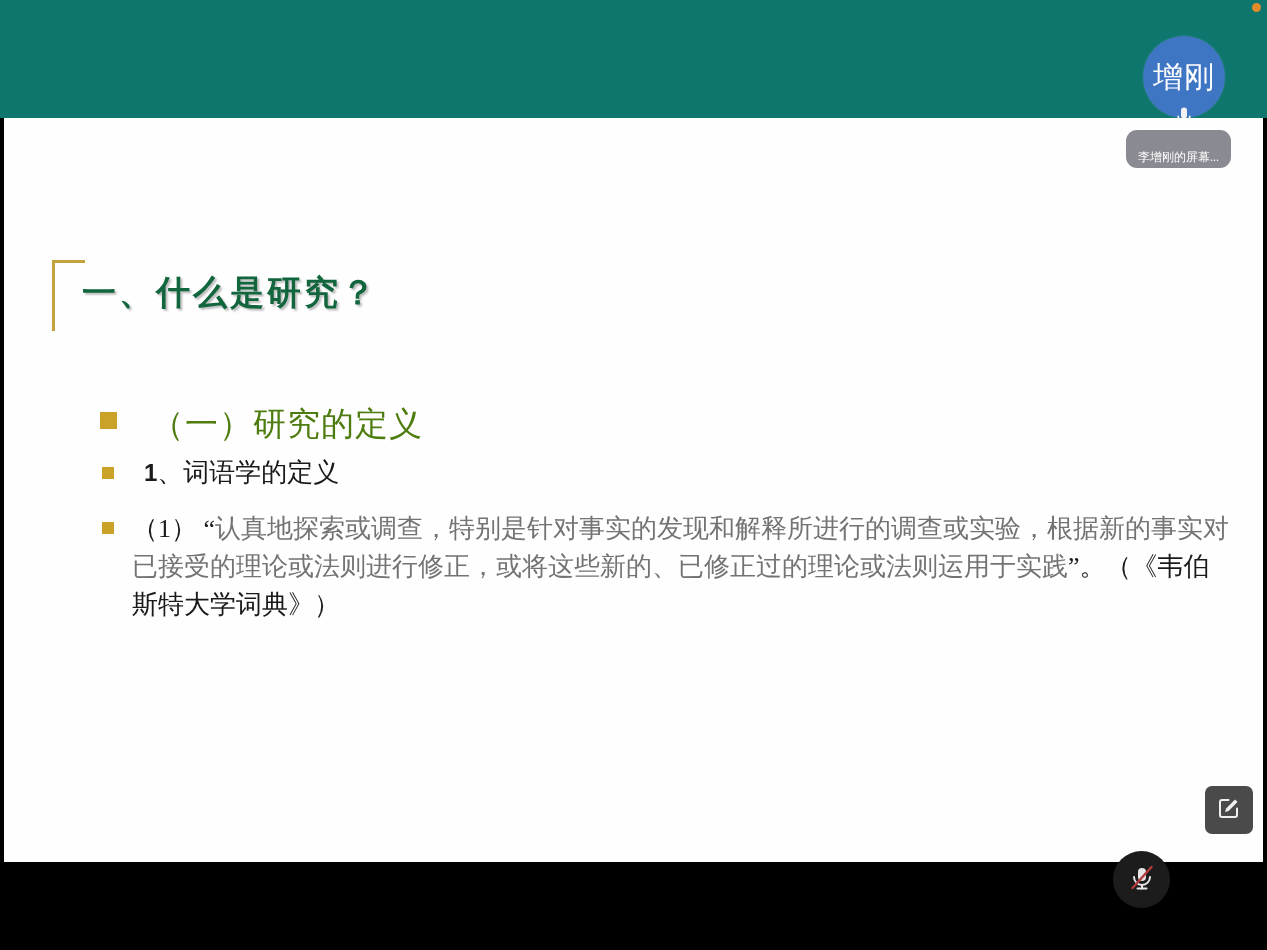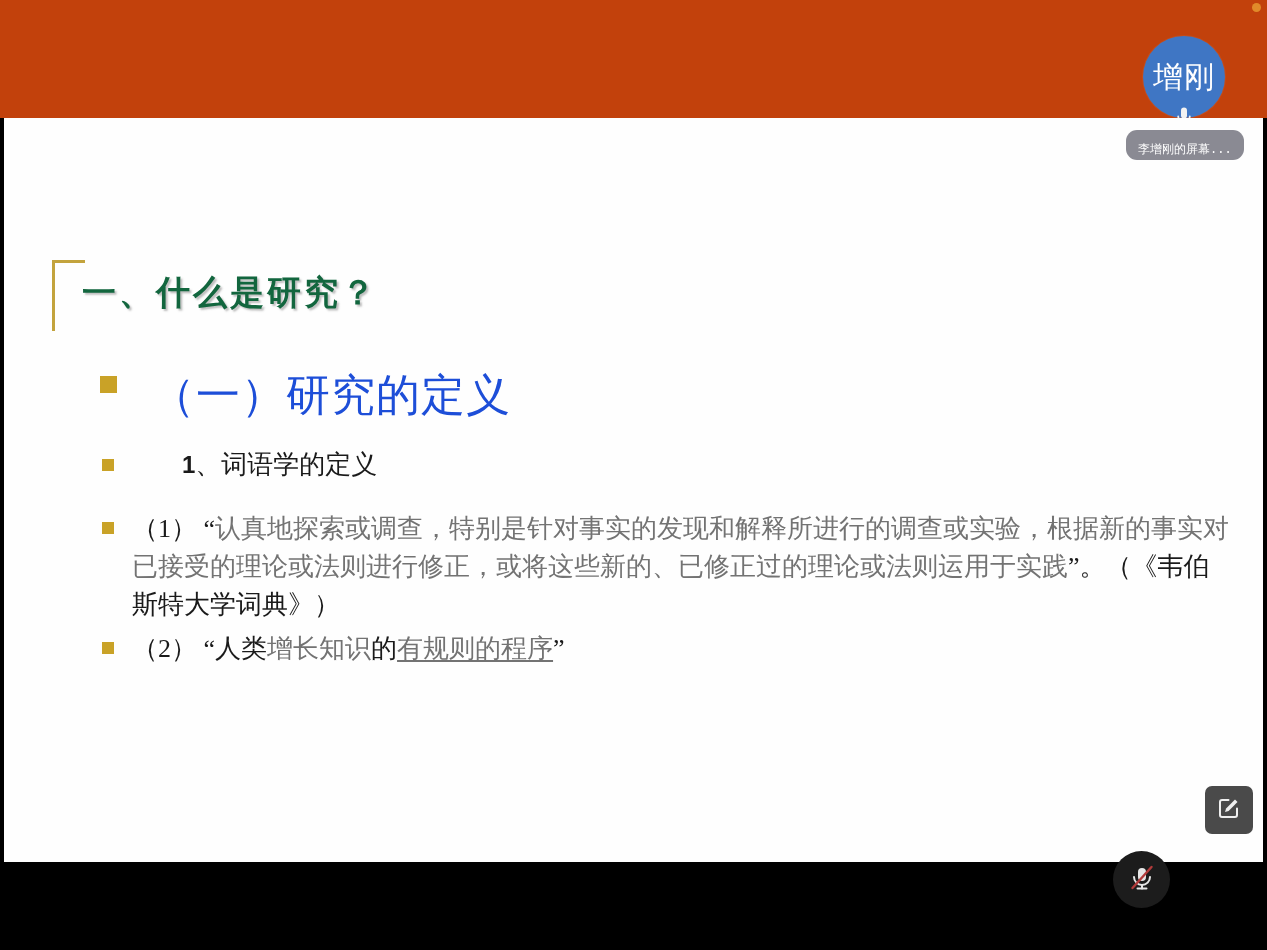--- a/index.html
+++ b/index.html
@@ -21,21 +21,21 @@
     inset: 0;
     background: #000000;
   }
 
   
   .top-bar {
     position: absolute;
     left: 0; top: 0;
     width: 1267px;
     height: 118px;
-    background: #c2410c;
+    background: #0f766e;
   }
 
   .corner-dot {
     position: absolute;
     right: 6px;
     top: 3px;
     width: 9px;
     height: 9px;
     border-radius: 50%;
     background: #e08a2a;
@@ -74,26 +74,26 @@
     align-items: center;
     justify-content: center;
   }
 
   
   .share-pill {
     position: absolute;
     left: 1126px;
     top: 130px;
     height: 22px;
-    padding: 8px 12px 0 12px;
+    padding: 16px 12px 0 12px;
     border-radius: 11px;
     background: #8a8a93;
     color: #ffffff;
     font-size: 12px;
-    font-family: Liberation Mono, monospace;
+    font-family: Liberation Serif, serif;
     display: flex;
     align-items: center;
     white-space: nowrap;
     overflow: hidden;
     max-width: 141px;
     z-index: 40;
   }
 
   
   .slide {
@@ -138,24 +138,25 @@
   .sq {
     flex: 0 0 auto;
     background: #c9a227;
     margin-top: 10px;
   }
   .sq.lg { width: 17px; height: 17px; }
   .sq.sm { width: 12px; height: 12px; margin-top: 12px; }
 
   .lvl1 {
     left: 96px;
-    font-size: 44px;
-    color: #1d4ed8;
+    font-size: 33px;
+    color: #4d7c0f;
     letter-spacing: 1px;
     white-space: nowrap;
+    margin-top: 36px;
   }
   .lvl1 .txt { margin-left: 34px; }
 
   .lvl2 {
     left: 98px;
     font-size: 26px;
     color: #1a1a1a;
     white-space: nowrap;
   }
   .lvl2 .txt { margin-left: 30px; }
@@ -265,34 +266,30 @@
   <div class="slide">
 
     <div class="title-bracket"></div>
     <div class="slide-title">一、什么是研究？</div>
 
     <div class="bullet-row lvl1" style="top:248px;">
       <span class="sq lg"></span>
       <span class="txt">（一）研究的定义</span>
     </div>
 
-    <div class="bullet-row lvl2" style="top:329px;gap:38px;">
+    <div class="bullet-row lvl2" style="top:337px;">
       <span class="sq sm"></span>
       <span class="txt"><span class="num">1</span><span>、词语学的定义</span></span>
     </div>
 
     <div class="para" style="top:392px;">
       <span class="sq sm"></span>
       <span class="body"><span class="blk">（1） </span><span class="blk">“</span><span class="red">认真地探索或调查，特别是针对事实的发现和解释所进行的调查或实验，根据新的事实对已接受的理论或法则进行修正，或将这些新的、已修正过的理论或法则运用于实践</span><span class="blk">”</span><span class="blk">。（《韦伯斯特大学词典》）</span></span>
     </div>
 
-    <div class="para" style="top:512px;">
-      <span class="sq sm"></span>
-      <span class="body"><span class="blk">（2） </span><span class="blk">“</span><span class="blk">人类</span><span class="red">增长知识</span><span class="blk">的</span><span class="red u">有规则的程序</span><span class="blk">”</span></span>
-    </div>
 
 
     <div class="gold-rule"></div>
 
     <div class="page-dots">
         <span class="dot"></span>
         <span class="dot"></span>
         <span class="dot"></span>
         <span class="dot"></span>
         <span class="dot"></span>

